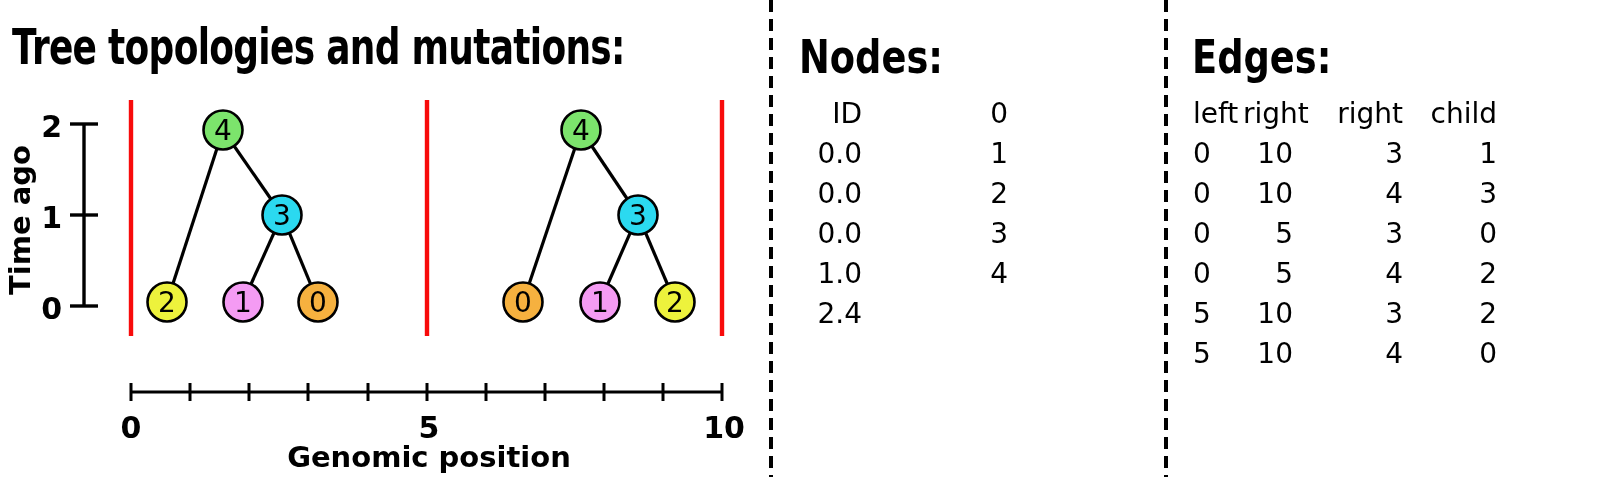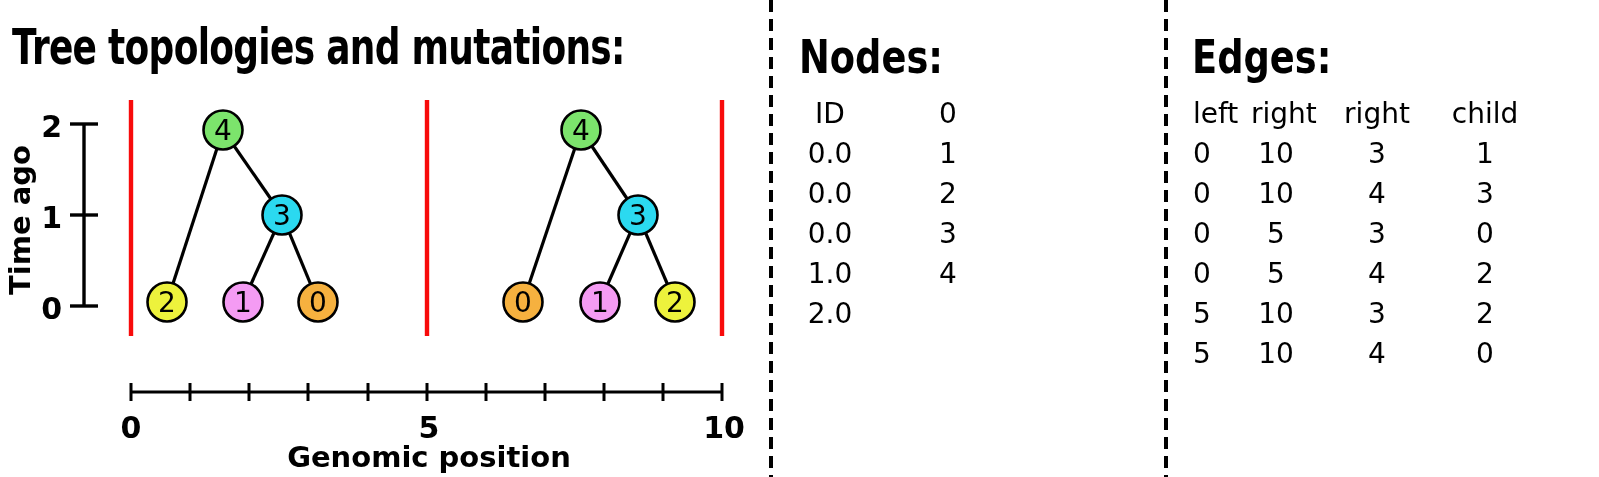--- a/index.html
+++ b/index.html
@@ -19,25 +19,25 @@
   .nodes-title{left:799px;top:30px;}
   .edges-title{left:1192px;top:30px;}
   .divider{
     position:absolute;top:0;width:4px;height:477px;
     background:repeating-linear-gradient(180deg,#000 0 12px,transparent 12px 19px);
   }
   .divider-1{left:769px;}
   .divider-2{left:1164px;}
   .tbl{position:absolute;display:grid;font-size:28px;line-height:40px;text-align:center;}
   .nodes-tbl{left:798px;top:94px;grid-template-columns:64px 120px;column-gap:26px;}
-  .edges-tbl{left:1193px;top:94px;grid-template-columns:50px 76px 106px 72px;column-gap:8px;}
+  .edges-tbl{left:1193px;top:94px;grid-template-columns:50px 76px 106px 72px;column-gap:0;}
   .edges-tbl .c1{margin-right:52px;}
   .edges-tbl .c2{margin-right:26px;}
   .edges-tbl .c3{margin-right:22px;}
-  .cell{height:40px;white-space:nowrap;}
+  .cell{height:40px;white-space:nowrap;text-align:right;}
   svg text{font-family:"DejaVu Sans","Liberation Sans",sans-serif;}
   .axis-num{font-size:30px;font-weight:bold;}
   .axis-label{font-size:29px;font-weight:bold;}
   .node-num{font-size:28px;}
 </style>
 </head>
 <body>
 
 
 
@@ -145,21 +145,21 @@
   <div class="cell">ID</div>
   <div class="cell">0</div>
   <div class="cell">0.0</div>
   <div class="cell">1</div>
   <div class="cell">0.0</div>
   <div class="cell">2</div>
   <div class="cell">0.0</div>
   <div class="cell">3</div>
   <div class="cell">1.0</div>
   <div class="cell">4</div>
-  <div class="cell">2.0</div>
+  <div class="cell">2.4</div>
 </div>
 
 
 <div class="panel-title edges-title">Edges:</div>
 <div class="tbl edges-tbl">
   <div class="cell c1">left</div>
   <div class="cell c2">right</div>
   <div class="cell c3">right</div>
   <div class="cell">child</div>
 

